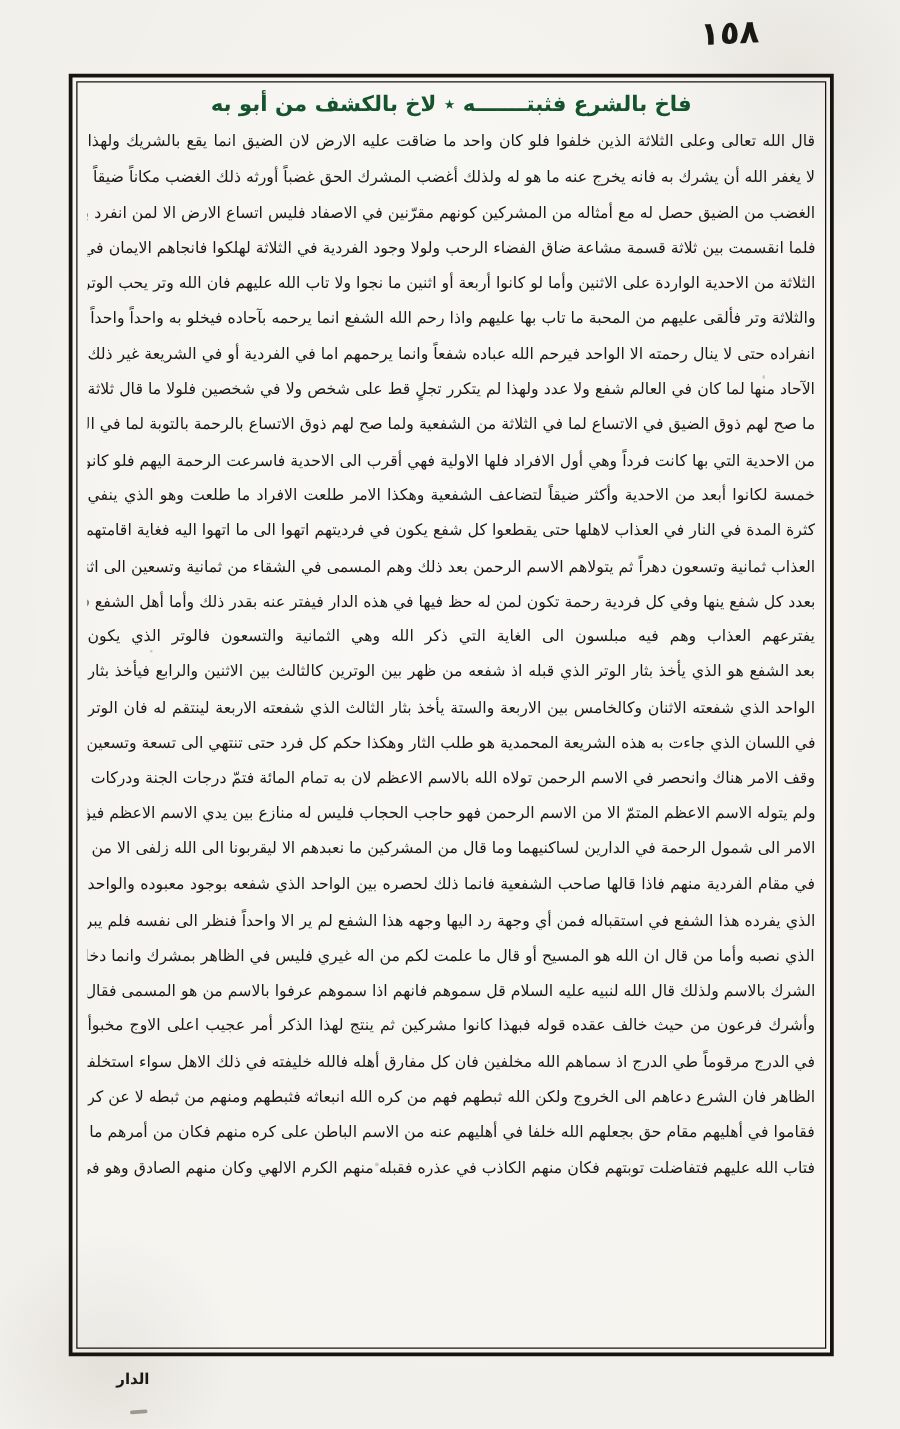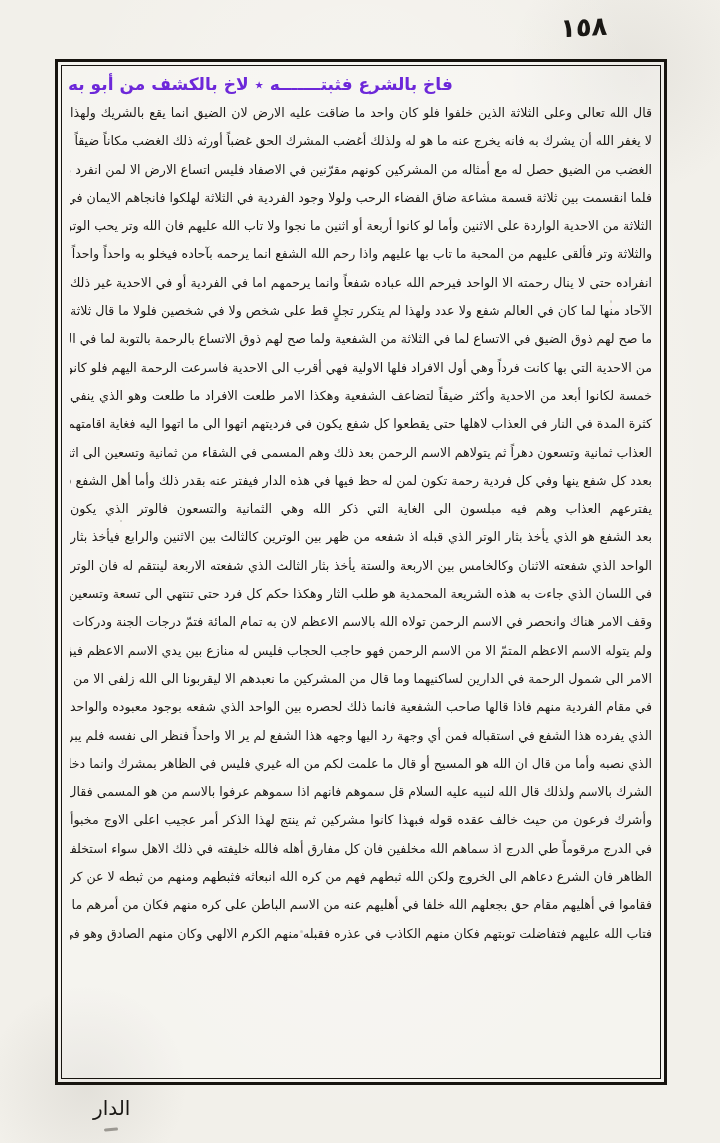--- a/index.html
+++ b/index.html
@@ -42,24 +42,24 @@
     position: absolute;
     inset: 3px;
     border: 1.5px solid #17140f;
     padding: 3px 6px 0 6px;
     box-sizing: border-box;
   }
   .header-verse {
     height: 27px;
     line-height: 27px;
     margin-top: 2px;
-    text-align: left;
+    text-align: center;
     font-size: 17px;
     font-weight: bold;
-    color: #6d28d9;
+    color: #14532d;
     white-space: nowrap;
     overflow: hidden;
   }
   .body-text {
     margin-top: 1px;
     padding: 0 2px;
   }
   .line {
     height: 28.3px;
     line-height: 28.3px;
@@ -69,22 +69,22 @@
     text-align: justify;
     text-align-last: justify;
     overflow: hidden;
     white-space: nowrap;
     text-rendering: optimizeLegibility;
   }
   .catchword {
     position: absolute;
     left: 93px;
     top: 1096px;
-    font-size: 20px;
-    font-weight: normal;
+    font-size: 12px;
+    font-weight: bold;
     color: #1a1815;
   }
   .smudge {
     position: absolute;
     left: 104px;
     top: 1128px;
     width: 14px;
     height: 3px;
     background: rgba(60,55,48,0.45);
     border-radius: 2px;
@@ -107,21 +107,21 @@
 
     <div class="header-verse">فاخ بالشرع فثبتـــــــه ٭ لاخ بالكشف من أبو به</div>
 
     <div class="body-text">
         <div class="line">قال الله تعالى وعلى الثلاثة الذين خلفوا فلو كان واحد ما ضاقت عليه الارض لان الضيق انما يقع بالشريك ولهذا</div>
         <div class="line">لا يغفر الله أن يشرك به فانه يخرج عنه ما هو له ولذلك أغضب المشرك الحق غضباً أورثه ذلك الغضب مكاناً ضيقاً المنافي</div>
         <div class="line">الغضب من الضيق حصل له مع أمثاله من المشركين كونهم مقرّنين في الاصفاد فليس اتساع الارض الا لمن انفرد بها</div>
         <div class="line">فلما انقسمت بين ثلاثة قسمة مشاعة ضاق الفضاء الرحب ولولا وجود الفردية في الثلاثة لهلكوا فانجاهم الايمان في</div>
         <div class="line">الثلاثة من الاحدية الواردة على الاثنين وأما لو كانوا أربعة أو اثنين ما نجوا ولا تاب الله عليهم فان الله وتر يحب الوتر</div>
         <div class="line">والثلاثة وتر فألقى عليهم من المحبة ما تاب بها عليهم واذا رحم الله الشفع انما يرحمه بآحاده فيخلو به واحداً واحداً على</div>
-        <div class="line">انفراده حتى لا ينال رحمته الا الواحد فيرحم الله عباده شفعاً وانما يرحمهم اما في الفردية أو في الاحدية غير ذلك</div>
+        <div class="line">انفراده حتى لا ينال رحمته الا الواحد فيرحم الله عباده شفعاً وانما يرحمهم اما في الفردية أو في الشريعة غير ذلك</div>
         <div class="line">الآحاد منها لما كان في العالم شفع ولا عدد ولهذا لم يتكرر تجلٍ قط على شخص ولا في شخصين فلولا ما قال ثلاثة</div>
         <div class="line">ما صح لهم ذوق الضيق في الاتساع لما في الثلاثة من الشفعية ولما صح لهم ذوق الاتساع بالرحمة بالتوبة لما في الثلاثة</div>
         <div class="line">من الاحدية التي بها كانت فرداً وهي أول الافراد فلها الاولية فهي أقرب الى الاحدية فاسرعت الرحمة اليهم فلو كانوا</div>
         <div class="line">خمسة لكانوا أبعد من الاحدية وأكثر ضيقاً لتضاعف الشفعية وهكذا الامر طلعت الافراد ما طلعت وهو الذي ينفي</div>
         <div class="line">كثرة المدة في النار في العذاب لاهلها حتى يقطعوا كل شفع يكون في فرديتهم اتهوا الى ما اتهوا اليه فغاية اقامتهم في</div>
         <div class="line">العذاب ثمانية وتسعون دهراً ثم يتولاهم الاسم الرحمن بعد ذلك وهم المسمى في الشقاء من ثمانية وتسعين الى اثنين</div>
         <div class="line">بعدد كل شفع ينها وفي كل فردية رحمة تكون لمن له حظ فيها في هذه الدار فيفتر عنه بقدر ذلك وأما أهل الشفع فلا</div>
         <div class="line">يفترعهم العذاب وهم فيه مبلسون الى الغاية التي ذكر الله وهي الثمانية والتسعون فالوتر الذي يكون</div>
         <div class="line">بعد الشفع هو الذي يأخذ بثار الوتر الذي قبله اذ شفعه من ظهر بين الوترين كالثالث بين الاثنين والرابع فيأخذ بثار</div>
         <div class="line">الواحد الذي شفعته الاثنان وكالخامس بين الاربعة والستة يأخذ بثار الثالث الذي شفعته الاربعة لينتقم له فان الوتر</div>

